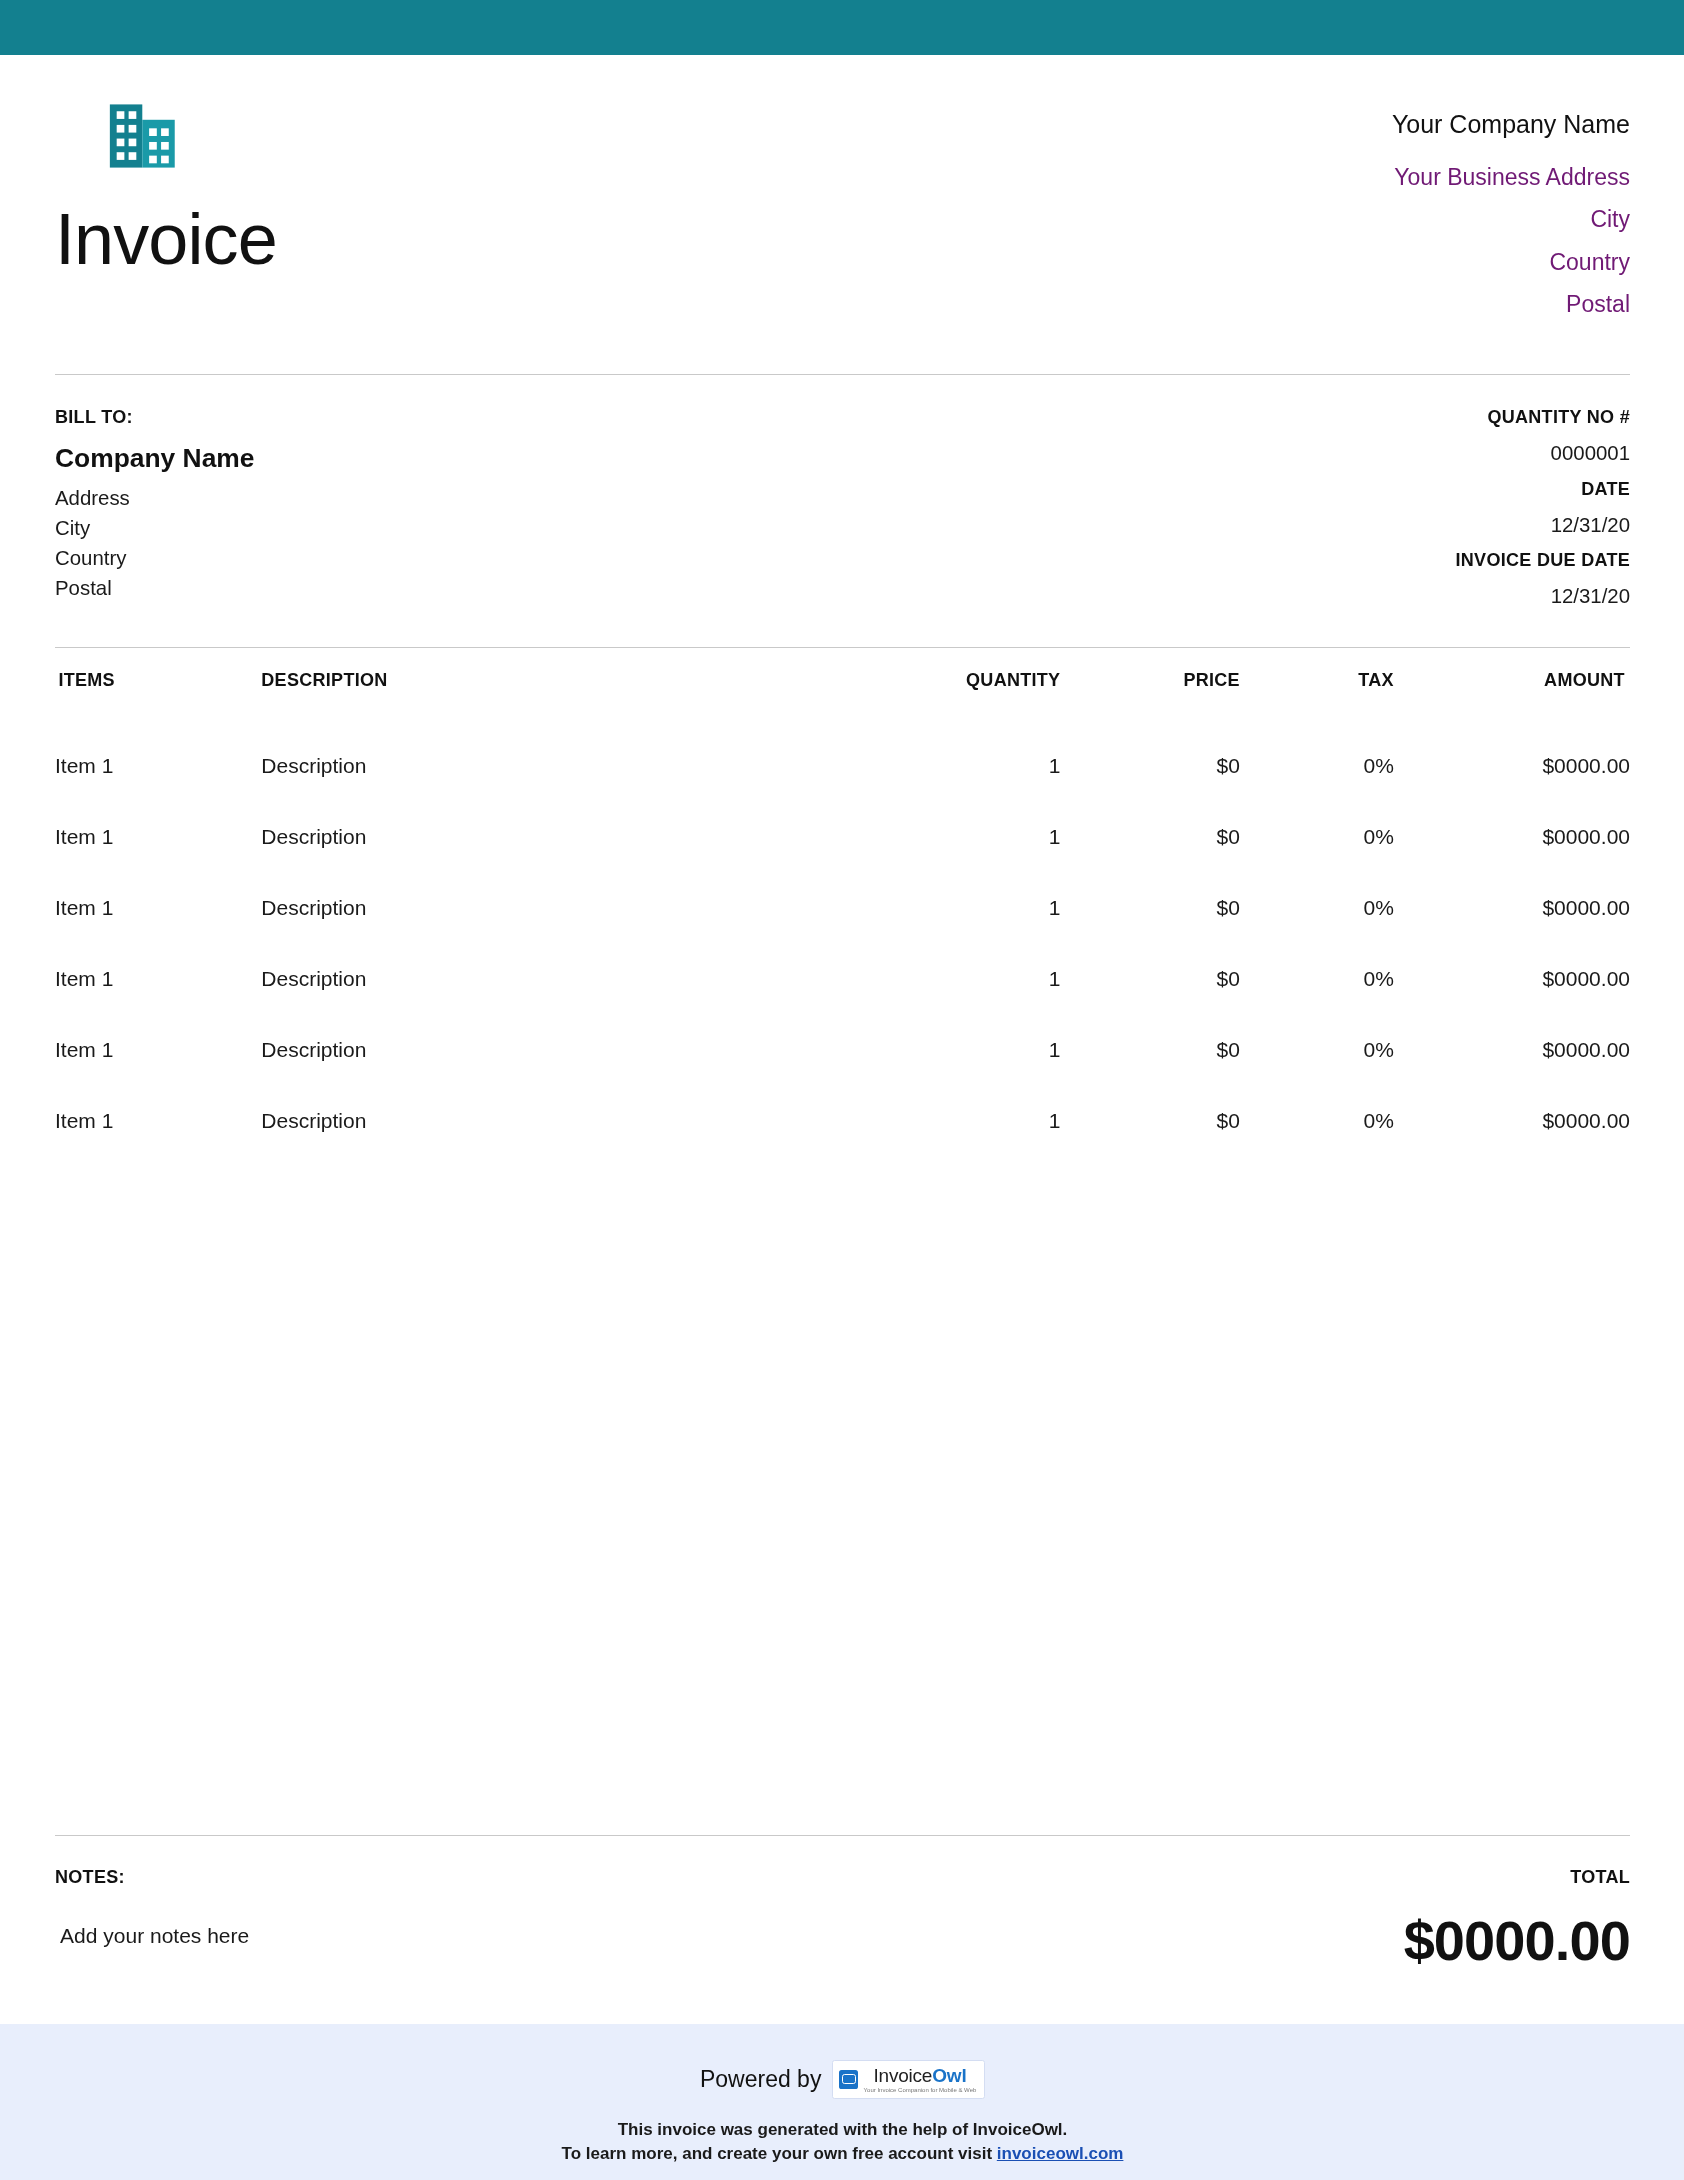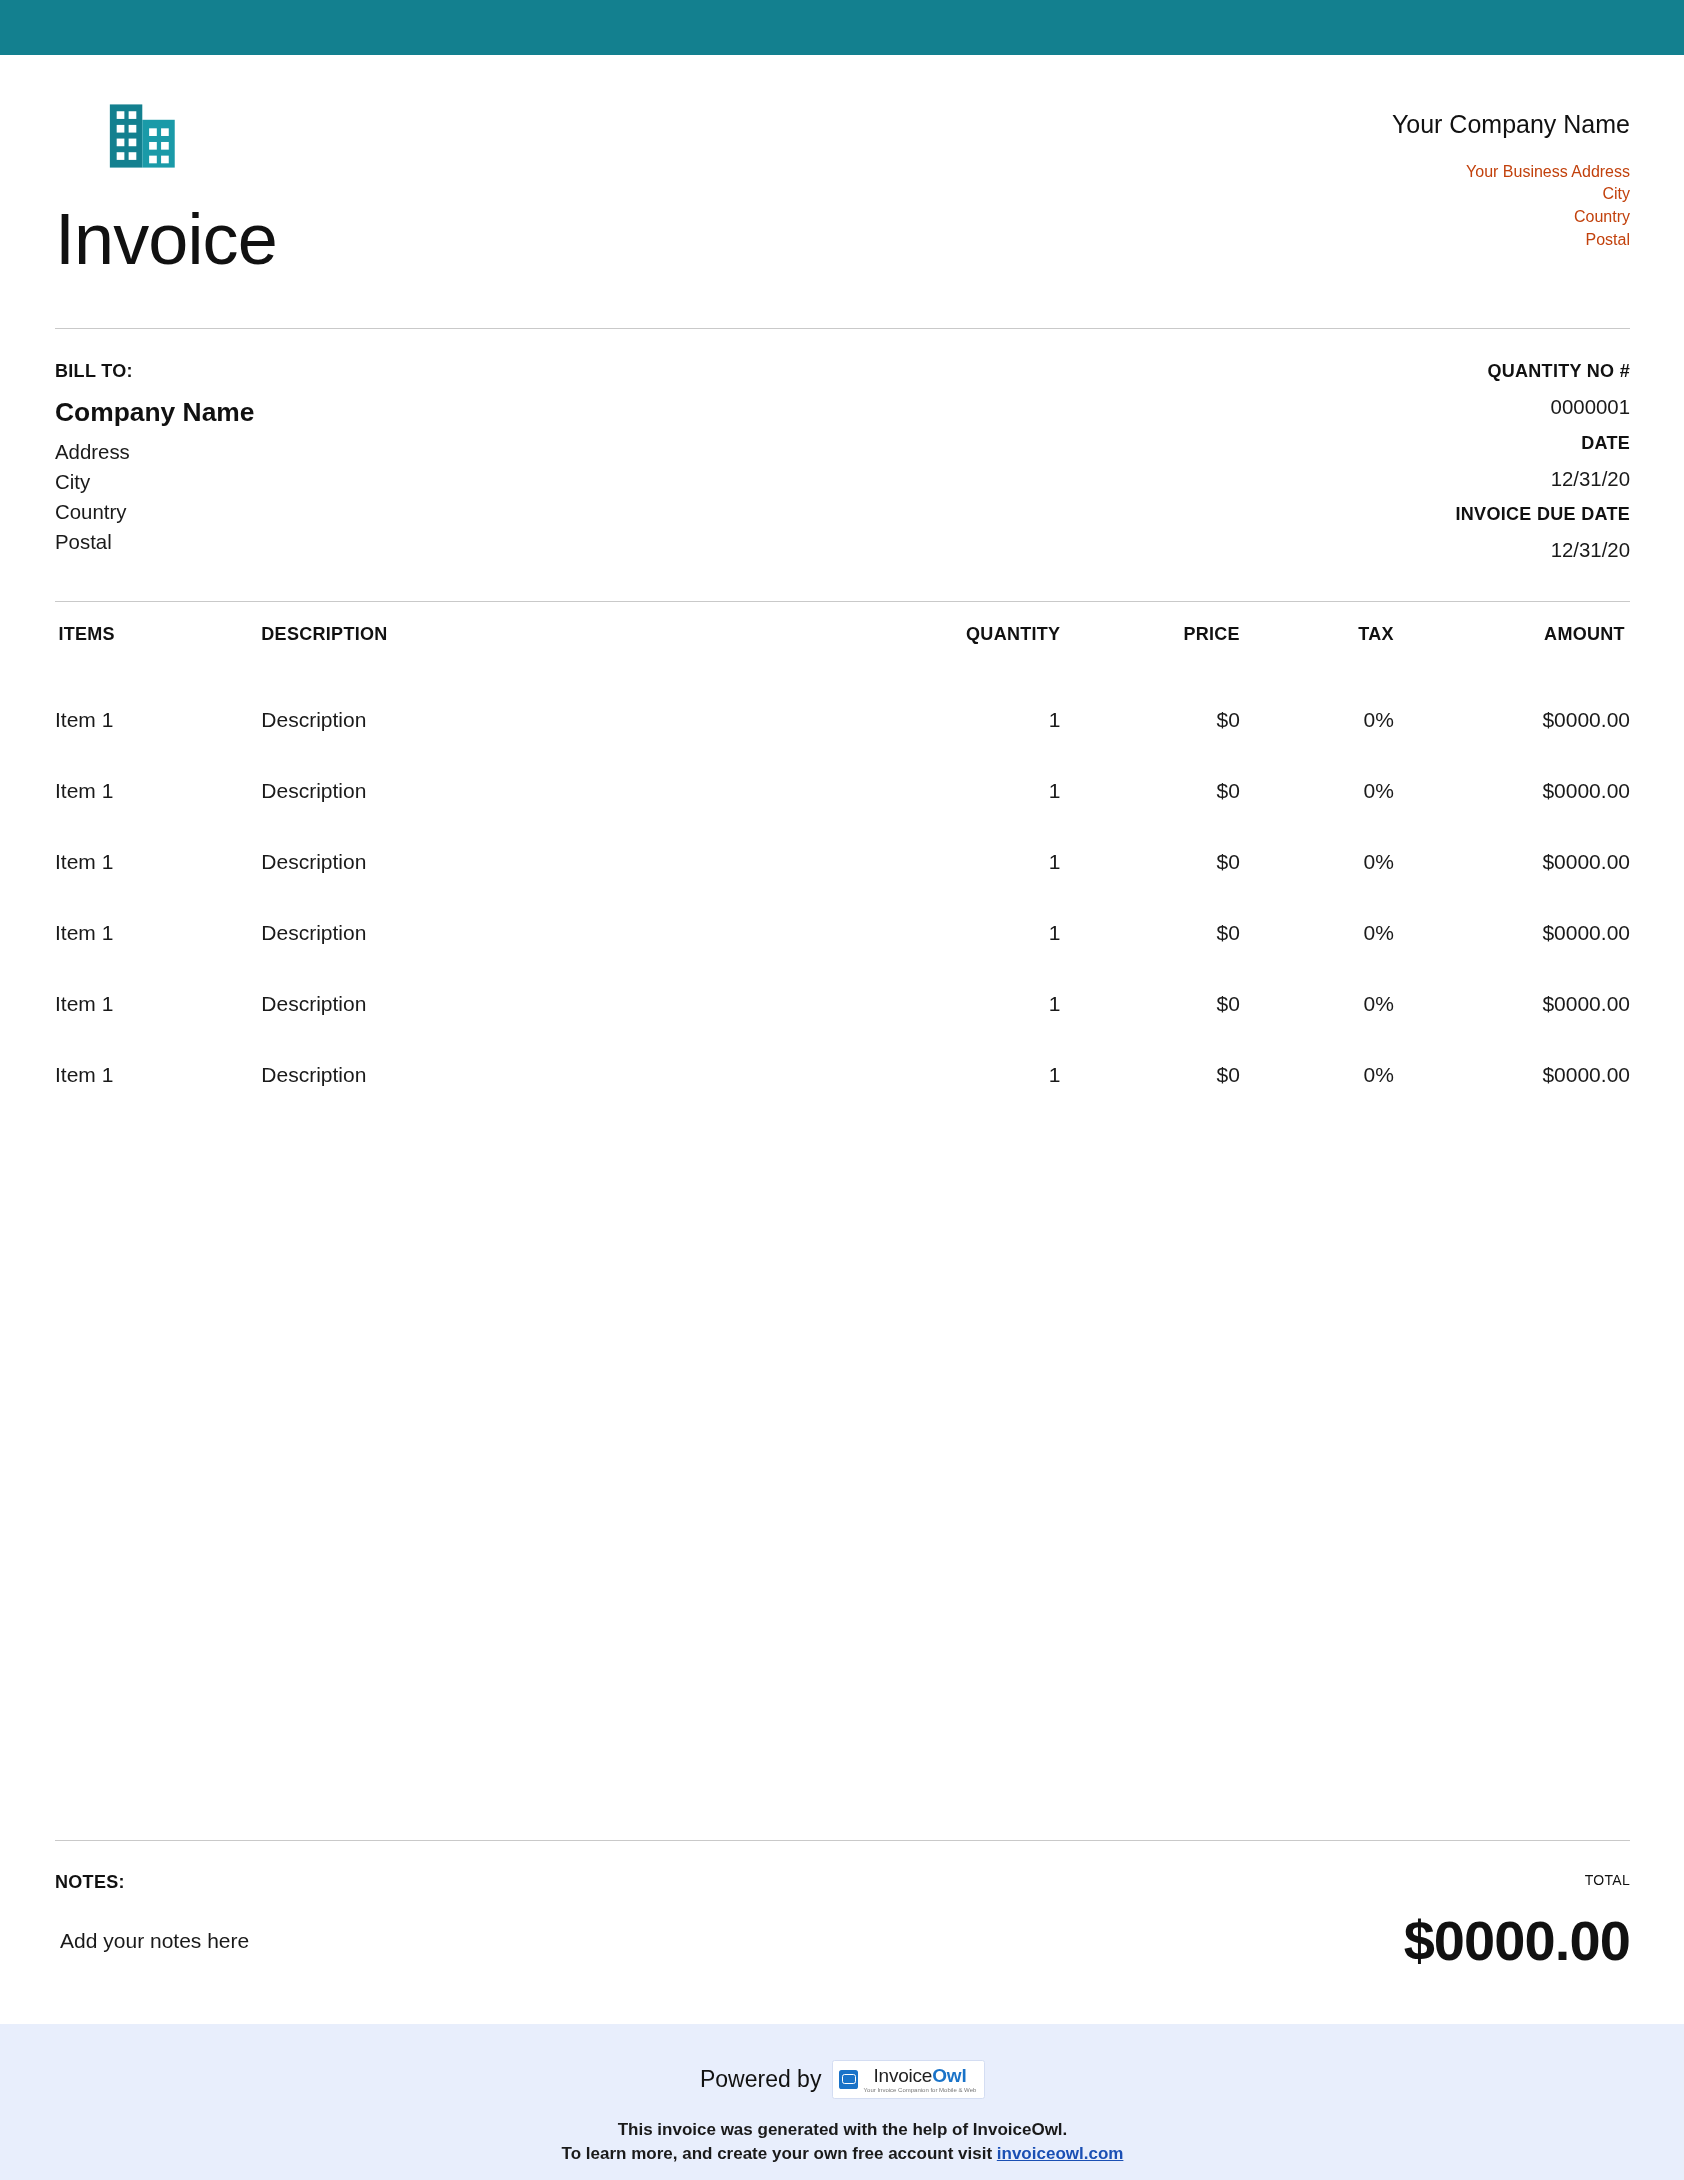--- a/index.html
+++ b/index.html
@@ -56,23 +56,24 @@
     text-align: right;
     padding-top: 8.5px;
   }
   .company-name {
     font-size: 25px;
     font-weight: 400;
     color: #111111;
     margin-bottom: 22px;
   }
   .company-line {
-    font-size: 16px;
+    font-size: 23px;
     line-height: 1.42;
-    color: #c2410c;
+    color: #701a75;
+    margin-top: 10px;
   }
   .rule {
     border-top: 0.9px solid #c9c9c9;
     width: 100%;
   }
   .rule-header { margin-top: 53px; }
   
   .billing {
     display: flex;
     justify-content: space-between;
@@ -149,22 +150,22 @@
     letter-spacing: 0.3px;
   }
   .notes-text {
     font-size: 21px;
     color: #1a1a1a;
     margin-top: 36px;
     padding-left: 5.1px;
   }
   .total-block { text-align: right; }
   .total-label {
-    font-size: 14px;
-    font-weight: normal;
+    font-size: 18px;
+    font-weight: bold;
     letter-spacing: 0.3px;
   }
   .total-value {
     font-size: 56px;
     font-weight: bold;
     margin-top: 20.4px;
     letter-spacing: -0.9px;
   }
   
   .bottom-bar {

